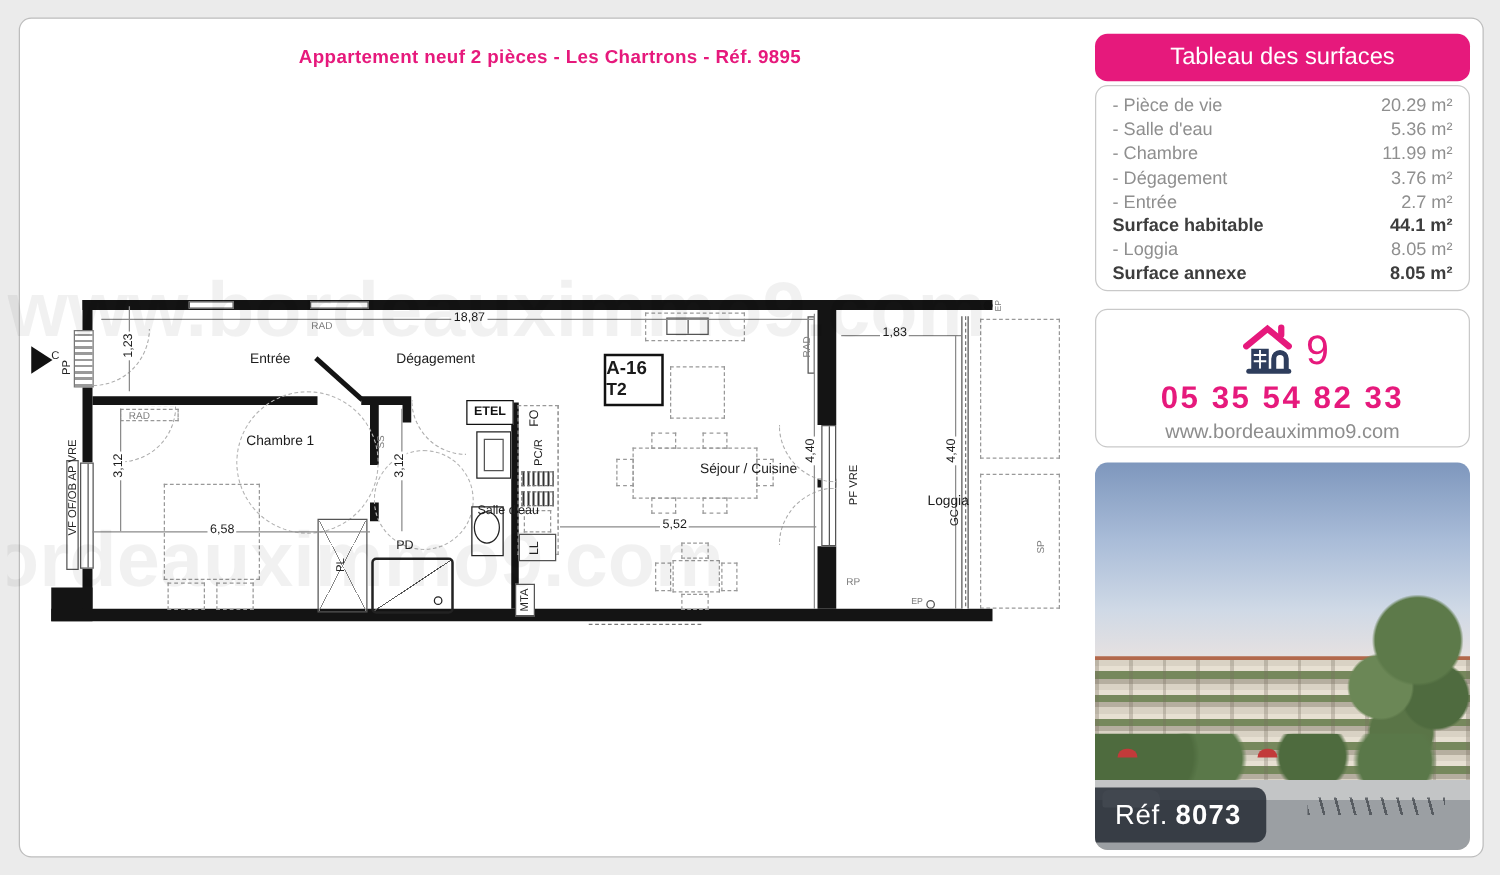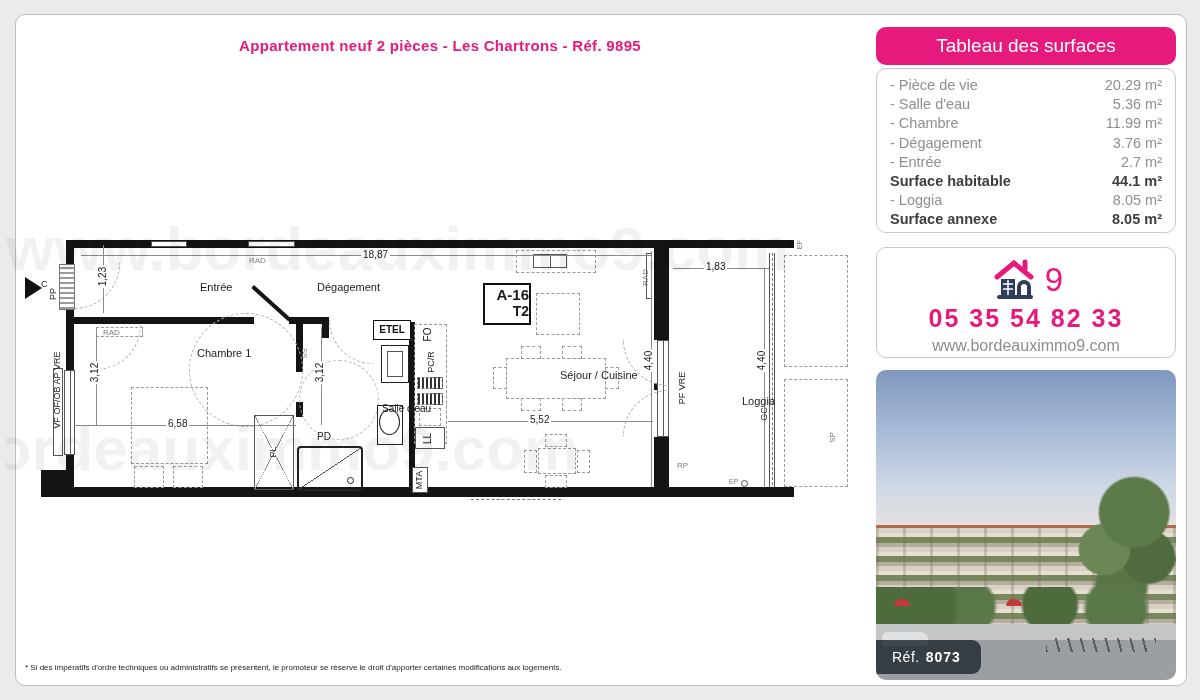--- a/index.html
+++ b/index.html
@@ -49,21 +49,21 @@
       radial-gradient(circle at 58% 45%, #4e6b3e 0 15%, transparent 17%),
       radial-gradient(circle at 80% 55%, #5a7849 0 12%, transparent 14%);}
   .ph-umb1,.ph-umb2{position:absolute;width:16px;height:7px;background:#c23a3a;border-radius:8px 8px 0 0;bottom:24%;}
   .ph-umb1{left:18px;} .ph-umb2{left:130px;}
   .ph-walk{position:absolute;left:0;bottom:13%;width:100%;height:5%;background:#c3c5c6;}
   .ph-street{position:absolute;left:0;bottom:0;width:100%;height:13%;background:#9b9fa3;}
   .ph-bikes{position:absolute;right:20px;bottom:9%;width:110px;height:14px;
     background:repeating-linear-gradient(75deg,#3a3f45 0 2px,transparent 2px 12px);opacity:.7;}
   .ph-car{position:absolute;left:6px;bottom:11%;width:46px;height:14px;background:#dfe2e5;border-radius:5px 7px 2px 2px;}
   .ref-badge{position:absolute;left:0;bottom:6px;background:rgba(38,43,53,.85);color:#fff;
-    padding:9px 20px 9px 16px;border-radius:0 9px 9px 0;font-size:14px;letter-spacing:.5px;}
+    padding:9px 20px 9px 16px;border-radius:0 9px 9px 0;font-size:22px;letter-spacing:.5px;}
   .ref-badge b{margin-left:6px;letter-spacing:1px;}
 
   
   .disc{position:absolute;left:9px;top:648px;font-size:8px;color:#222;}
 
   
   .plan{position:absolute;left:25px;top:222px;width:840px;height:285px;}
   .plan *{position:absolute;box-sizing:border-box;}
   .w{background:#141414;}
   .win{background:#fff;border:1px solid #555;}
@@ -88,21 +88,21 @@
   .arc.br{border-right:1px dashed #b0b0b0;border-bottom:1px dashed #b0b0b0;border-radius:0 0 100% 0;}
   .arc.bl{border-left:1px dashed #b0b0b0;border-bottom:1px dashed #b0b0b0;border-radius:0 0 0 100%;}
   .arc.tl{border-left:1px dashed #b0b0b0;border-top:1px dashed #b0b0b0;border-radius:100% 0 0 0;}
   .leaf{width:50px;height:4px;background:#141414;transform:rotate(42deg);transform-origin:left top;}
   .dim{background:#8b8b8b;}
   .dlab{font-size:10px;color:#1a1a1a;background:#fff;padding:0 2px;white-space:nowrap;}
   .v{transform:rotate(-90deg);transform-origin:center;}
   .ann{font-size:8px;color:#7d7d7d;white-space:nowrap;}
   .ann.dk{color:#222;font-size:9px;}
   .room{font-size:11px;color:#1d1d1d;white-space:nowrap;padding-left:41px;}
-  .a16{border:2px solid #111;background:#fff;text-align:right;font-weight:bold;color:#1a1a1a;}
+  .a16{border:2px solid #111;background:#fff;text-align:left;font-weight:bold;color:#1a1a1a;}
   .a16 .l1{font-size:15px;line-height:19px;}
   .a16 .l2{font-size:14px;line-height:15px;}
   .etel{border:1.5px solid #111;background:#fff;text-align:center;font-size:10px;font-weight:bold;color:#111;line-height:17px;}
   .tri{width:0;height:0;border-top:11px solid transparent;border-bottom:11px solid transparent;border-left:17px solid #111;}
   .dot{width:7px;height:7px;border-radius:50%;background:#111;}
   .oc{width:7px;height:7px;border-radius:50%;border:1px solid #555;background:#fff;}
 </style>
 </head>
 <body>
 
@@ -315,14 +315,13 @@
     <div class="ph-green"></div>
     <div class="ph-umb1"></div>
     <div class="ph-umb2"></div>
     <div class="ph-walk"></div>
     <div class="ph-street"></div>
     <div class="ph-bikes"></div>
     <div class="ph-car"></div>
     <div class="ref-badge"><span>Réf.</span><b>8073</b></div>
   </div>
 
-  <div class="disc">* Si des impératifs d'ordre techniques ou administratifs se présentent, le promoteur se réserve le droit d'apporter certaines modifications aux logements.</div>
 </div>
 
 </body></html>

